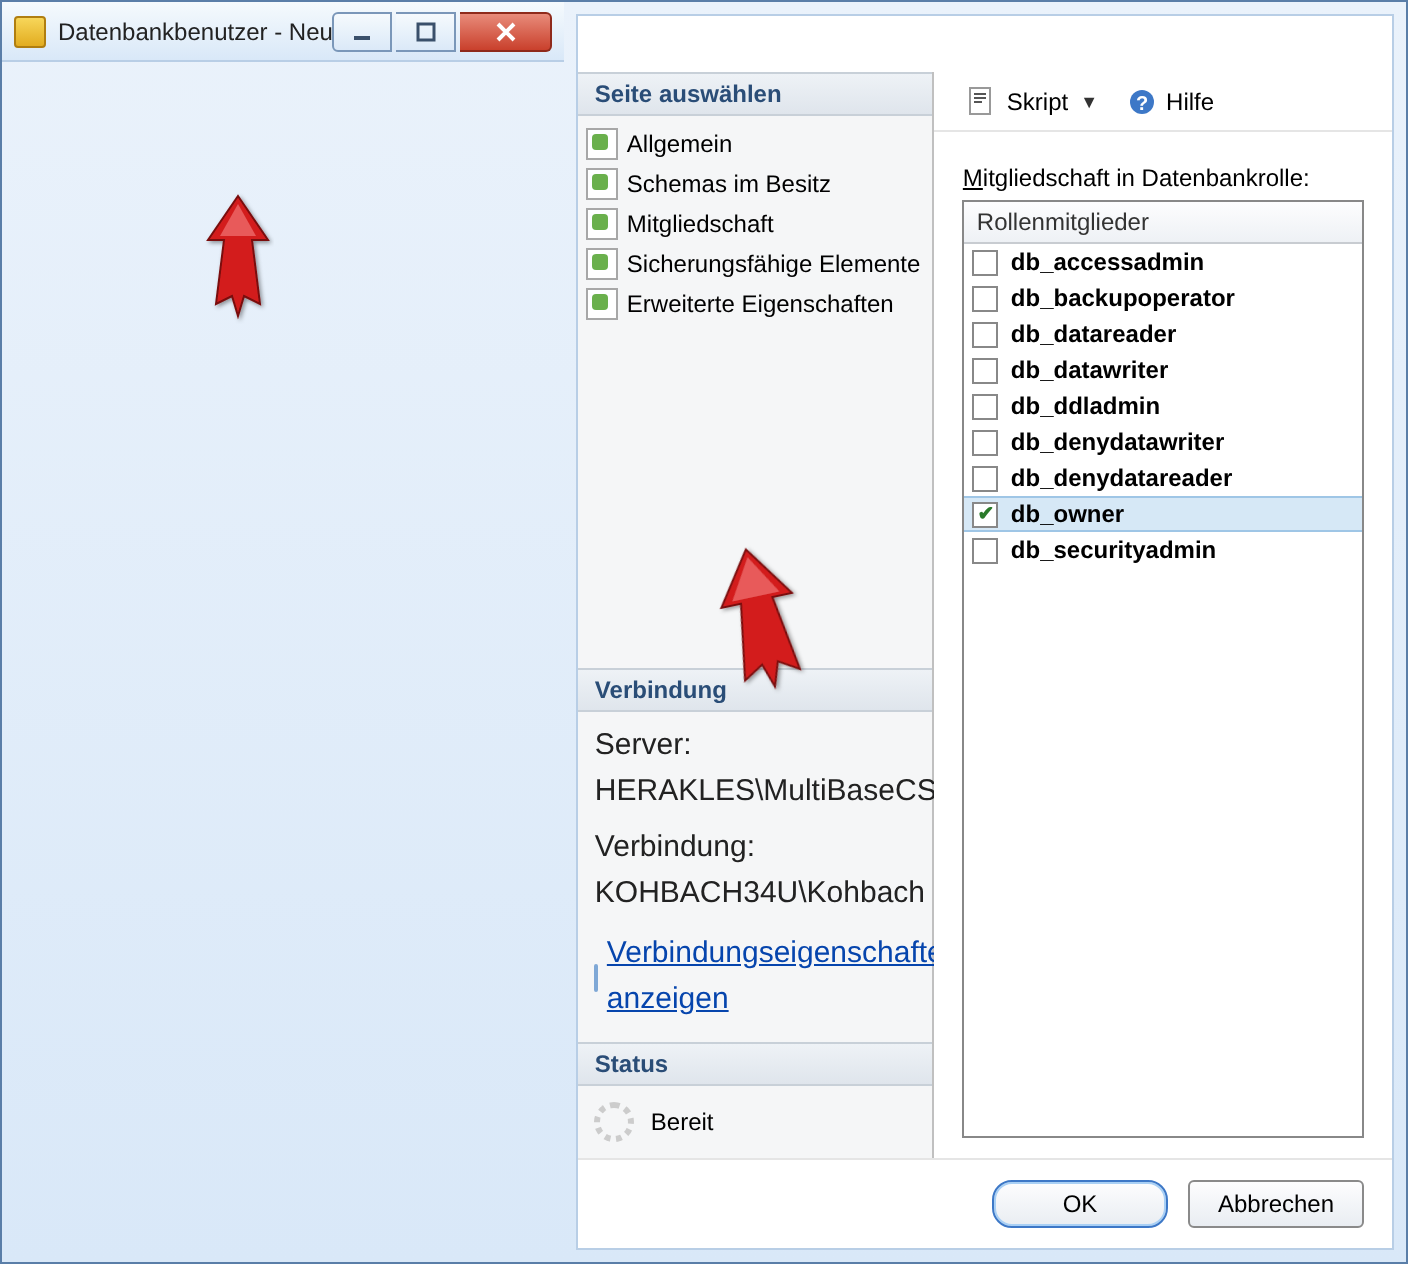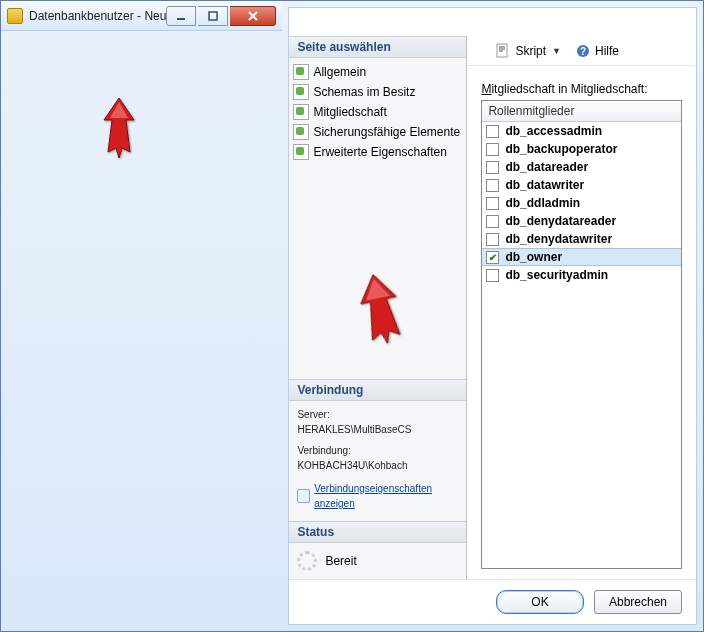--- a/index.html
+++ b/index.html
@@ -99,21 +99,21 @@
     background: #fff;
     border:1px solid #a7a7a7;
     position:relative;
   }
   .page-icon::before {
     content:""; position:absolute; left:2px; top:2px;
     width:8px;height:8px; background:#6ab04c; border-radius:2px;
   }
   .verbindung-body {
     padding: 6px 8px 10px;
-    font-size: 10px;
+    font-size: 15px;
     color: #222;
     line-height: 1.5;
   }
   .link { color:#0645ad; text-decoration: underline; cursor:pointer; display:flex;align-items:center;gap:4px;}
   .link-icon {
     width:14px;height:14px;border:1px solid #7fa8d6;background:#eaf2fb;border-radius:2px;
   }
   .status-body {
     display:flex;align-items:center;gap:8px;
     padding:8px;
@@ -126,21 +126,21 @@
     flex:1;
     display:flex;
     flex-direction:column;
     background:#fff;
   }
   .toolbar {
     height: 30px;
     display:flex;
     align-items:center;
     gap: 4px;
-    padding: 6px 24px;
+    padding: 6px 12px;
     border-bottom: 1px solid #e5e5e5;
   }
   .tool-btn {
     display:flex;align-items:center;gap:4px;
     padding: 2px 4px;
   }
   .tool-icon { width:16px;height:16px; }
   .tool-caret { font-size:9px; color:#333; padding:0 2px;}
   .content {
     flex:1;
@@ -305,21 +305,21 @@
           <div class="tool-btn">
             <svg class="tool-icon" viewBox="0 0 16 16">
                 <circle cx="8" cy="8" r="6" fill="#3d78c7"></circle>
                 <text x="8" y="12" text-anchor="middle" fill="#fff" font-size="10" font-weight="bold">?</text>
               </svg>
             <span>Hilfe</span>
           </div>
         </div>
         <div class="content">
           <div class="field-label">
-            <span class="ul">M</span><span>itgliedschaft in Mitgliedschaft:</span>
+            <span class="ul">M</span><span>itgliedschaft in Datenbankrolle:</span>
           </div>
           <div class="listbox">
             <div class="list-header">Rollenmitglieder</div>
             <div class="list-items" id="roles-list">
 
             <div class="list-row">
                   <div class="cb"></div>
                   <span>db_accessadmin</span>
                 </div>
                 <div class="list-row">
@@ -333,25 +333,25 @@
                 <div class="list-row">
                   <div class="cb"></div>
                   <span>db_datawriter</span>
                 </div>
                 <div class="list-row">
                   <div class="cb"></div>
                   <span>db_ddladmin</span>
                 </div>
                 <div class="list-row">
                   <div class="cb"></div>
+                  <span>db_denydatawriter</span>
+                </div>
+                <div class="list-row">
+                  <div class="cb"></div>
                   <span>db_denydatareader</span>
-                </div>
-                <div class="list-row">
-                  <div class="cb"></div>
-                  <span>db_denydatawriter</span>
                 </div>
                 <div class="list-row selected">
                   <div class="cb">✔</div>
                   <span>db_owner</span>
                 </div>
                 <div class="list-row">
                   <div class="cb"></div>
                   <span>db_securityadmin</span>
                 </div>
               </div>

